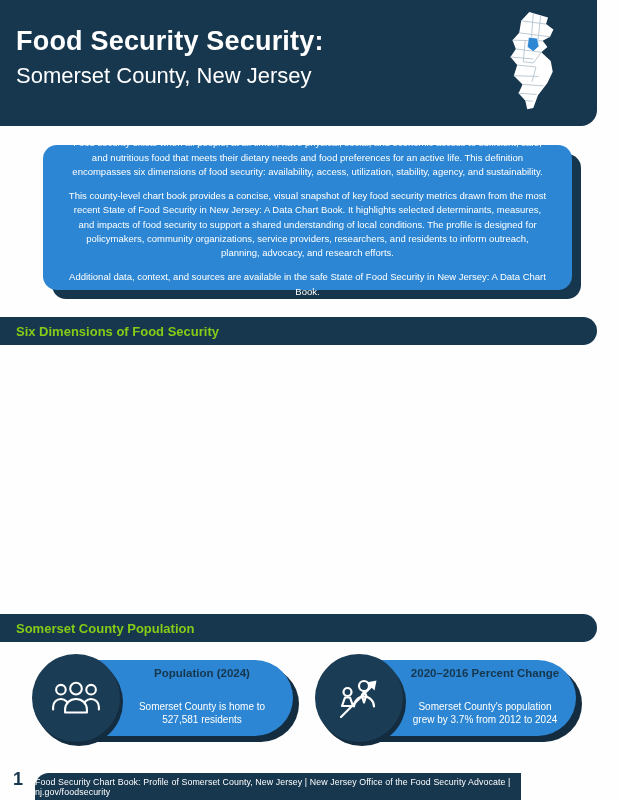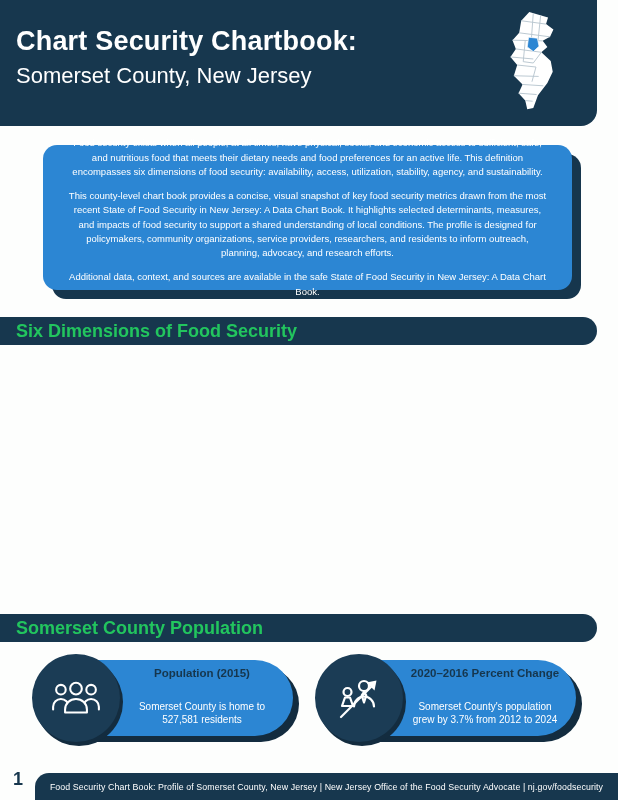--- a/index.html
+++ b/index.html
@@ -70,22 +70,22 @@
     left: 0;
     width: 597px; height: 28px;
     background: #17374e;
     border-radius: 0 14px 14px 0;
     display: flex;
     align-items: center;
     padding-left: 16px;
     box-sizing: border-box;
   }
   .banner span {
-    color: #22c55e;
-    font-size: 18px;
+    color: #84cc16;
+    font-size: 13px;
     font-weight: bold;
   }
   .banner-dimensions { top: 317px; }
   .banner-population { top: 614px; }
 
   
   .card {
     position: absolute;
     top: 660px;
     width: 258px; height: 76px;
@@ -132,41 +132,41 @@
   .page-number {
     position: absolute;
     left: 13px; top: 769px;
     color: #17374e;
     font-size: 18px;
     font-weight: bold;
   }
   .footer-bar {
     position: absolute;
     left: 35px; top: 773px;
-    width: 583px; height: 27px;
+    width: 486px; height: 27px;
     background: #17374e;
     border-radius: 14px 0 0 0;
     display: flex;
     align-items: center;
     justify-content: center;
   }
   .footer-bar span {
     color: #ffffff;
     font-size: 8.8px;
     letter-spacing: 0.1px;
   }
 </style>
 </head>
 <body>
 
 <div class="page">
 
   <header class="header">
     <div class="header-titles">
-      <div class="title-bold">Chart Security Chartbook:</div>
+      <div class="title-bold">Food Security Security:</div>
       <div class="title-regular">Somerset County, New Jersey</div>
     </div>
     <div class="nj-map">
       <svg width="82" height="110" viewBox="0 0 58 82" xmlns="http://www.w3.org/2000/svg">
         <path d="M21 3 L35 7 L33.5 12 L39 16 L36.5 21.5 L31 24.5 L34.5 29 L30 33 L37 39.5 L38.5 47.5 L34.5 56 L27.5 65 L24 74.5 L19.5 75.5 L18 69 L13 63.5 L16 57 L9.5 50.5 L12 42.5 L7 36.5 L11 30.5 L8.5 24 L13.5 18.5 L15 9.5 Z" fill="#ffffff" stroke="none"></path>
         <g stroke="#b7c5cf" stroke-width="0.7" fill="none">
           <path d="M15 9.5 L33.5 12"></path>
           <path d="M13.5 18.5 L36.5 21.5"></path>
           <path d="M8.5 24 L31 24.5"></path>
           <path d="M24 3.8 L22.5 24.3"></path>
@@ -209,21 +209,21 @@
           <circle cx="39.5" cy="11" r="4.6"></circle>
           <path d="M32 30 v-2.5 a7.5 7.5 0 0 1 15 0 V30"></path>
         </g>
         <g stroke="#ffffff" stroke-width="2" fill="#1b3c55" stroke-linecap="round" stroke-linejoin="round">
           <circle cx="25" cy="10" r="5.6"></circle>
           <path d="M14.5 33 v-3 a10.5 10 0 0 1 21 0 v3 Z"></path>
         </g>
       </svg>
     </div>
     <div class="card-text">
-      <div class="card-title">Population (2015)</div>
+      <div class="card-title">Population (2024)</div>
       <div class="card-body">Somerset County is home to 527,581 residents</div>
     </div>
   </div>
 
   <div class="card card-2">
     <div class="card-icon">
       <svg width="50" height="50" viewBox="0 0 50 50" xmlns="http://www.w3.org/2000/svg">
         <g stroke="#ffffff" stroke-width="2.2" fill="none" stroke-linecap="round" stroke-linejoin="round">
           <path d="M7 44 L40 11"></path>
           <circle cx="13.5" cy="19" r="4"></circle>

